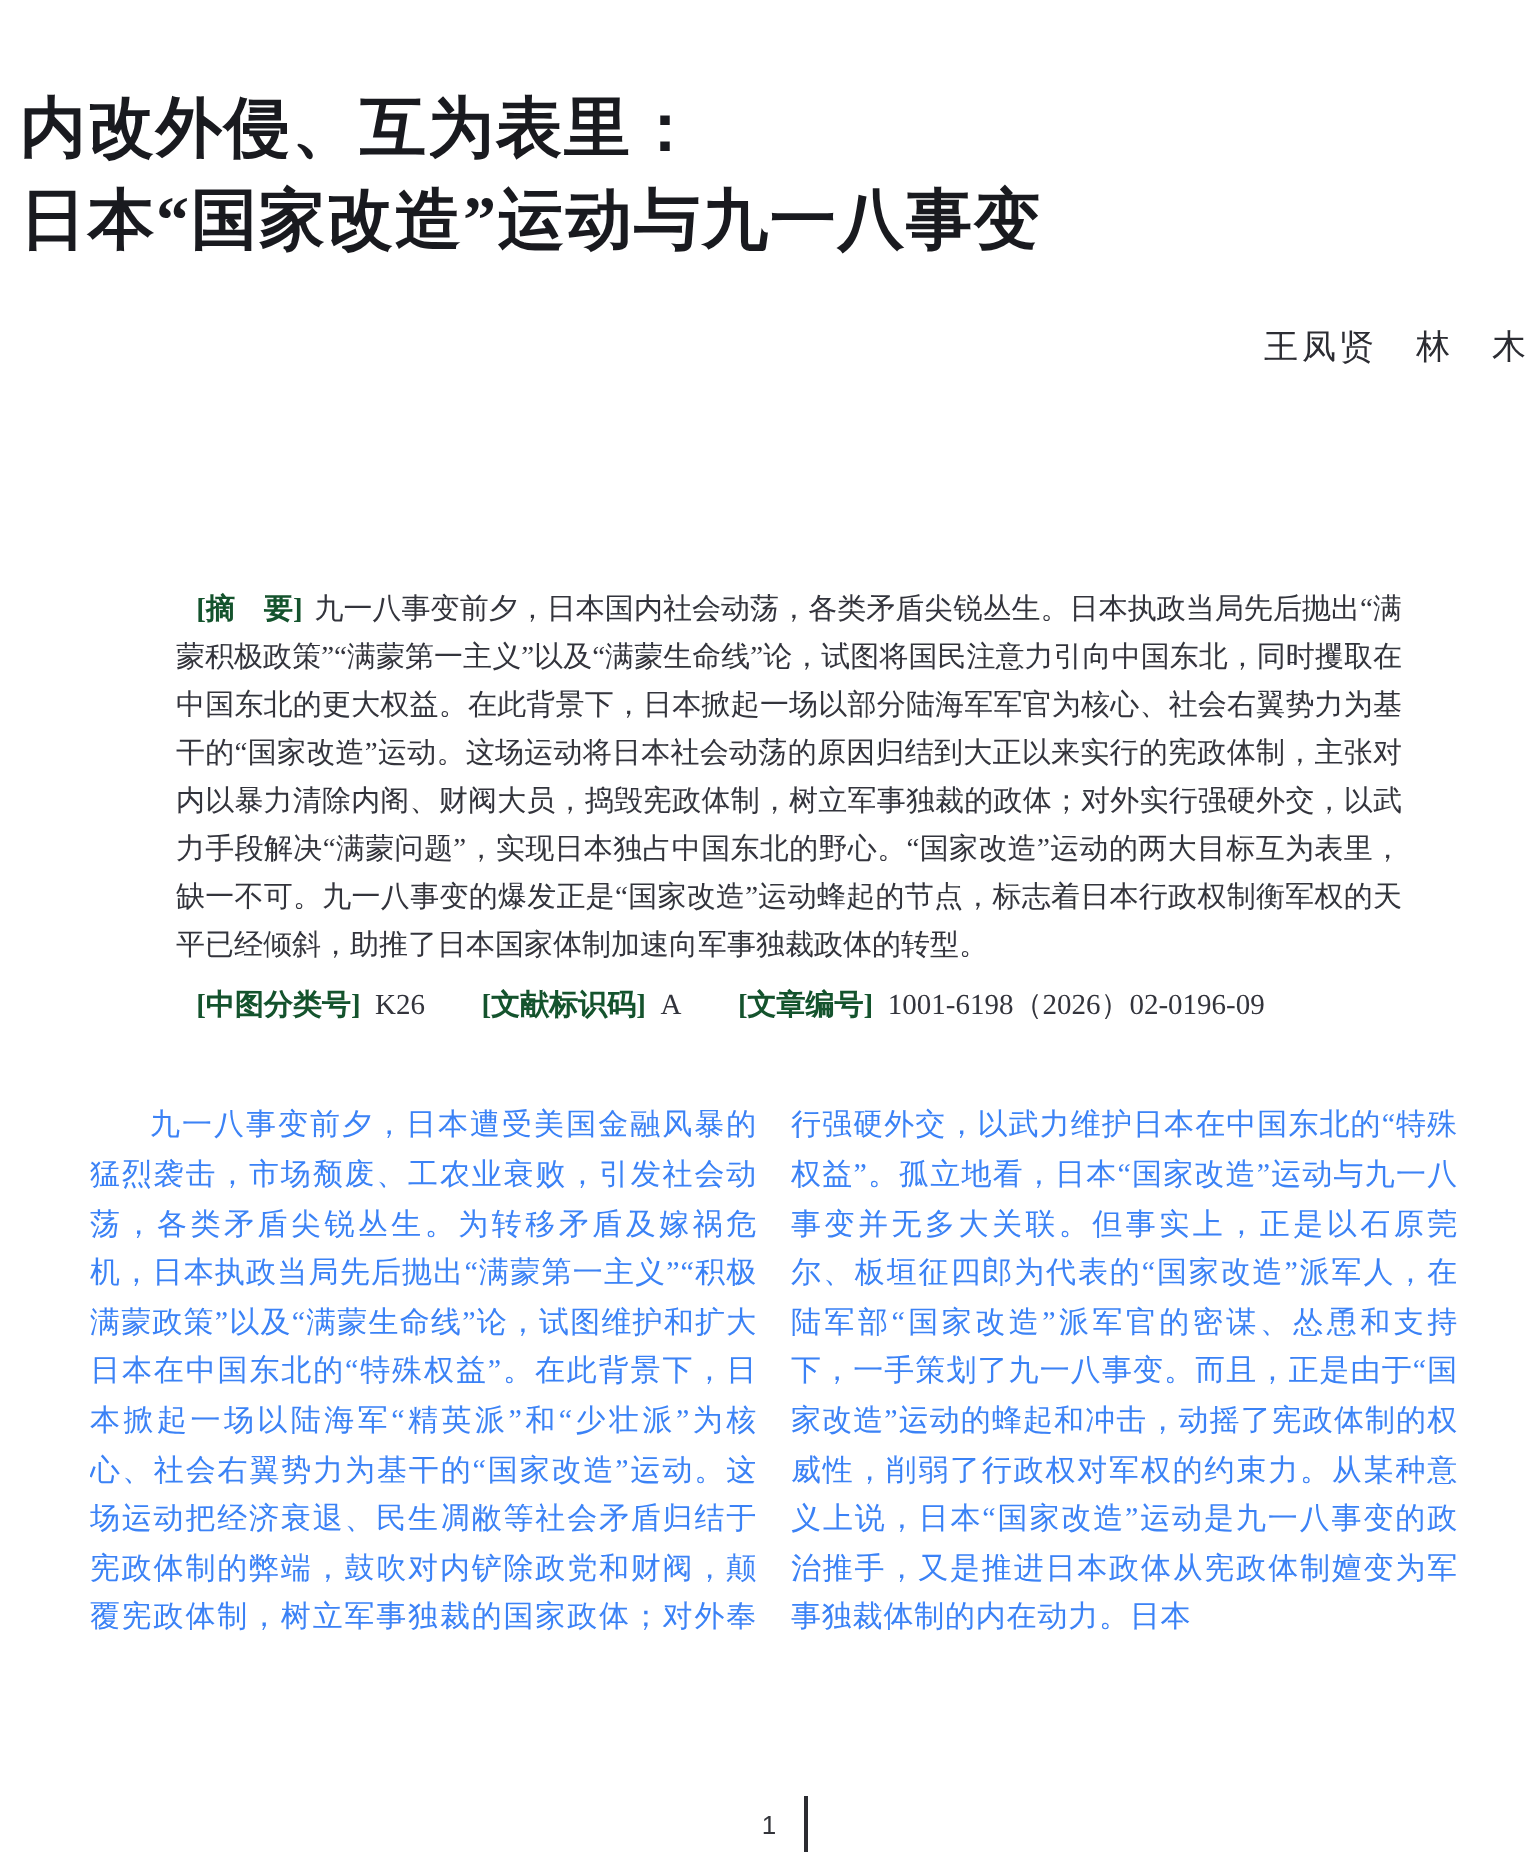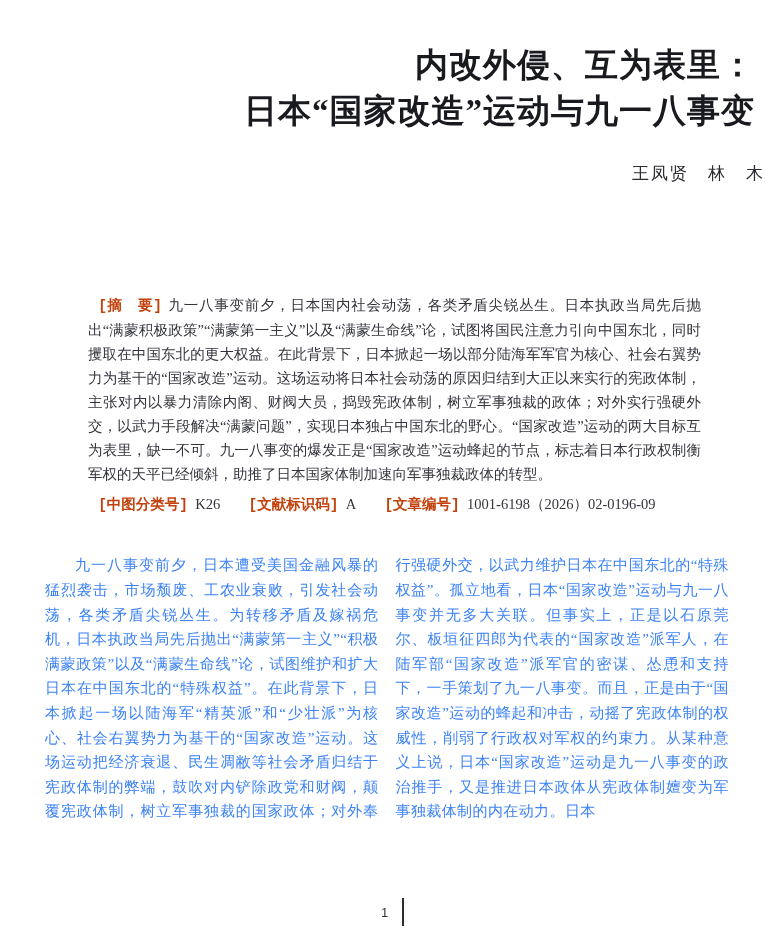--- a/index.html
+++ b/index.html
@@ -9,21 +9,21 @@
     height: 932px;
     margin: 0 auto;
     background: #ffffff;
     overflow: hidden;
     font-family: "Liberation Serif", serif;
   }
 
   
   .title {
     margin: 42px 10px 0 10px;
-    text-align: right;
+    text-align: left;
     font-size: 33px;
     line-height: 1.40;
     font-weight: 700;
     color: #191a1f;
     letter-spacing: 1px;
   }
 
   
   .authors {
     margin-top: 28px;
@@ -37,23 +37,23 @@
   .meta {
     margin: 108px 64px 0 88px;
     font-size: 14.5px;
     line-height: 24px;
     text-align: justify;
     color: #33343c;
   }
   .meta p { margin: 0; text-indent: 0.7em; }
   .meta .lbl {
     font-weight: 700;
-    font-family: Liberation Mono, monospace;
+    font-family: Liberation Serif, serif;
     margin-right: 0.4em;
-    color: #c2410c;
+    color: #14532d;
   }
   .meta .clcline { margin-top: 6px; }
   .clc-group { margin-right: 1.7em; white-space: nowrap; }
   .clc-group:last-child { margin-right: 0; }
   .clc-group .val { margin-left: 0.1em; }
 
   
   .body-columns {
     margin: 36px 36px 0 45px;
     height: 272px;

